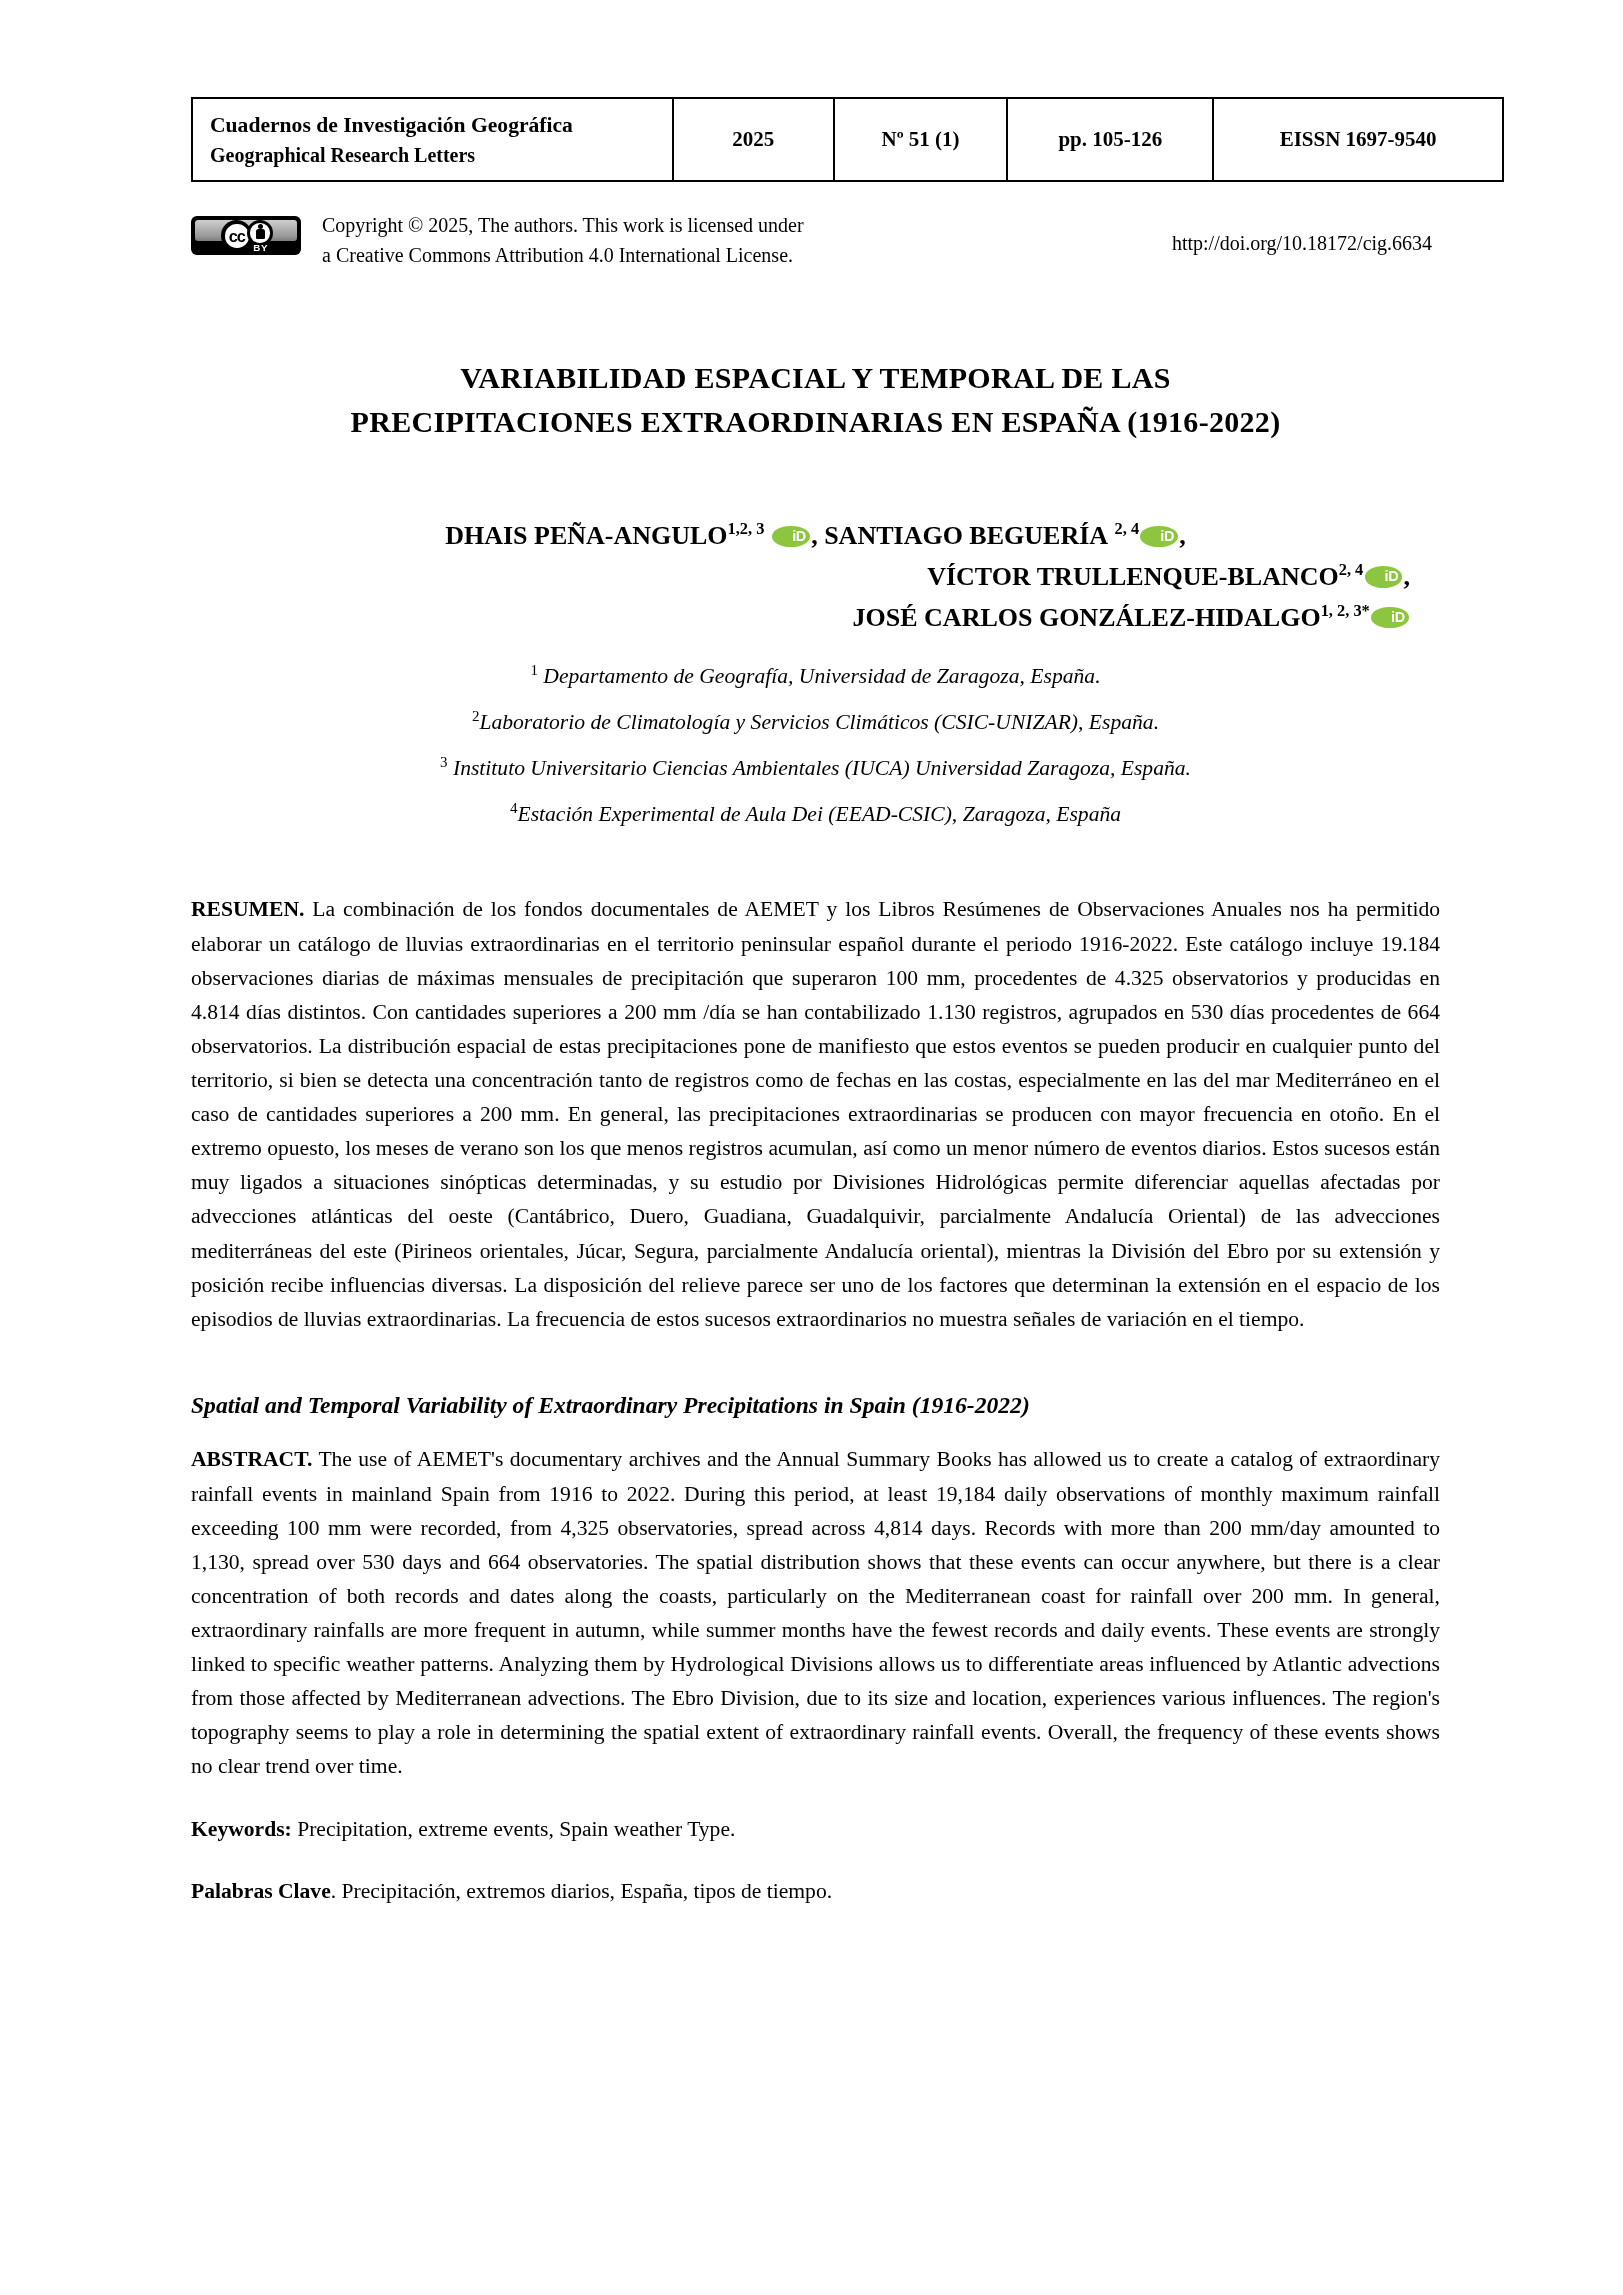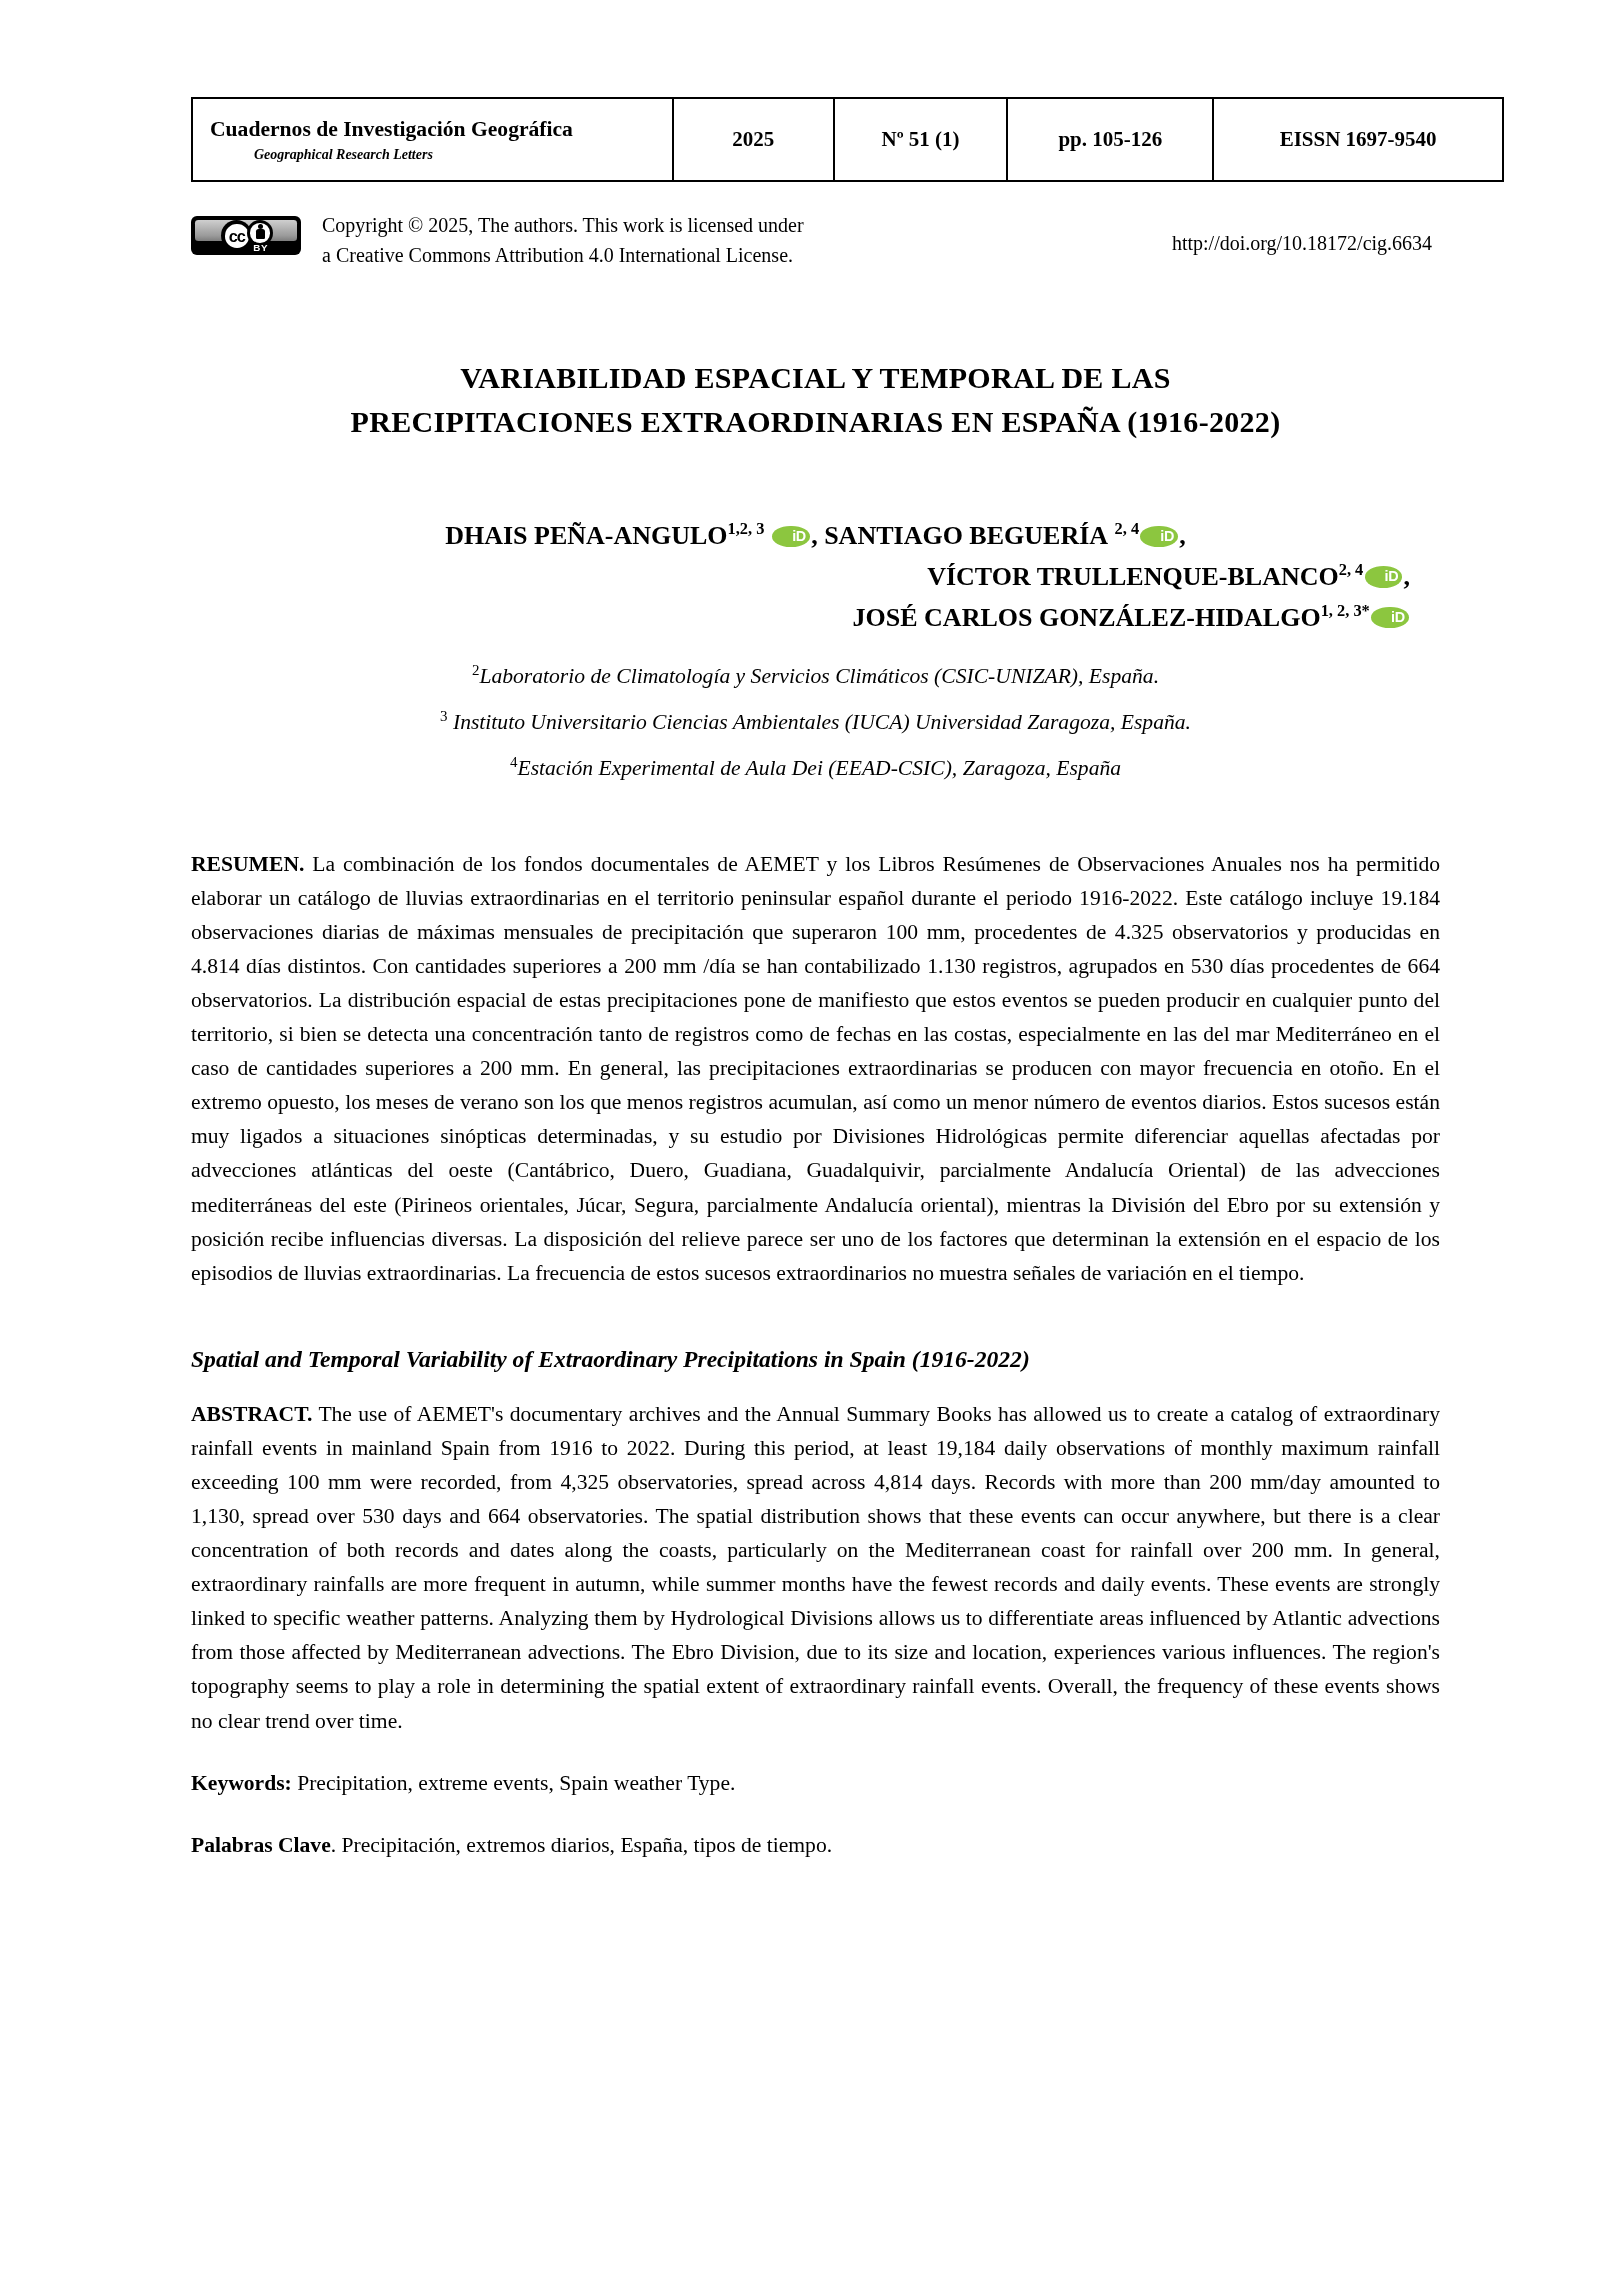--- a/index.html
+++ b/index.html
@@ -42,21 +42,21 @@
     font-size: 21px;
     padding: 9.2px 3.9px;
     height: 63px;
   }
   .journal-table td.jname {
     text-align: left;
     padding-left: 17px;
     line-height: 1.42;
   }
   .jname .line1 { display: block; font-style: normal; font-weight: bold; font-size: 21.6px;}
-  .jname .line2 { display: block; font-style: italic; font-weight: bold; font-size: 14px; margin-left: 44px;}
+  .jname .line2 { display: block; font-weight: bold; font-size: 20px;}
 
   
   .license-row {
     display: flex;
     align-items: flex-start;
     margin-top: 27.5px;
     width: 1249px;
   }
   .cc-badge {
     width: 110px;
@@ -313,20 +313,24 @@
       <div class="author-line l3">
         <span>VÍCTOR TRULLENQUE-BLANCO</span><span class="sup">2, 4</span><span class="orcid">iD</span><span>,</span>
       </div>
       <div class="author-line l4">
         <span>JOSÉ CARLOS GONZÁLEZ-HIDALGO</span><span class="sup">1, 2, 3*</span><span class="orcid">iD</span>
       </div>
     </div>
 
     <div class="affiliations">
       <div class="affil">
+        <span class="anum">1</span>
+        <span>Departamento de Geografía, Universidad de Zaragoza, España.</span>
+      </div>
+      <div class="affil">
         <span class="anum">2</span><span>Laboratorio de Climatología y Servicios Climáticos (CSIC-UNIZAR), España.</span>
       </div>
       <div class="affil">
         <span class="anum">3</span>
         <span>Instituto Universitario Ciencias Ambientales (IUCA) Universidad Zaragoza, España.</span>
       </div>
       <div class="affil">
         <span class="anum">4</span><span>Estación Experimental de Aula Dei (EEAD-CSIC), Zaragoza, España</span>
       </div>
     </div>

